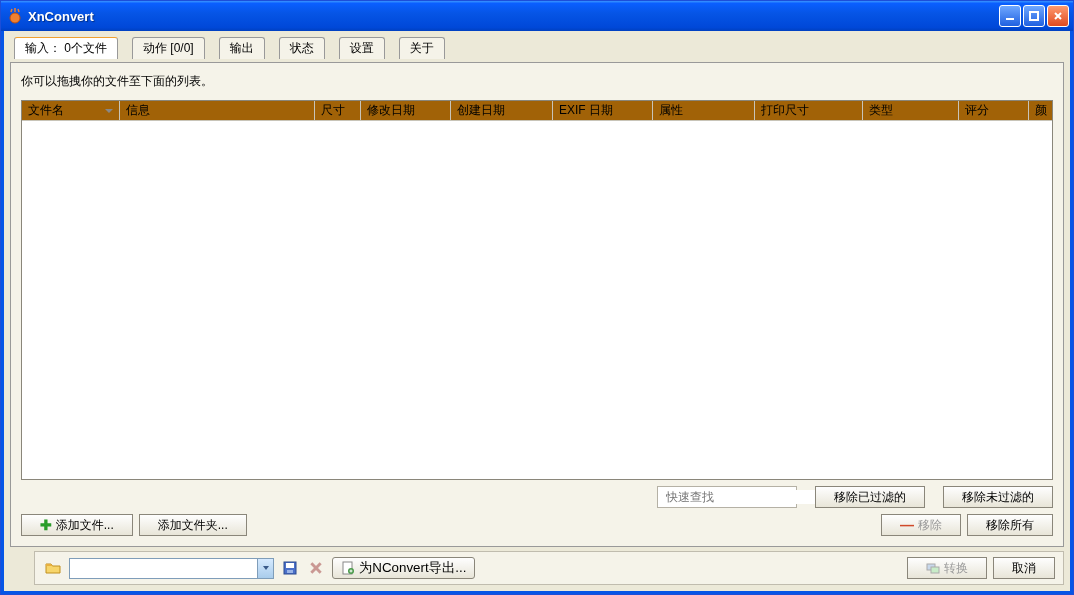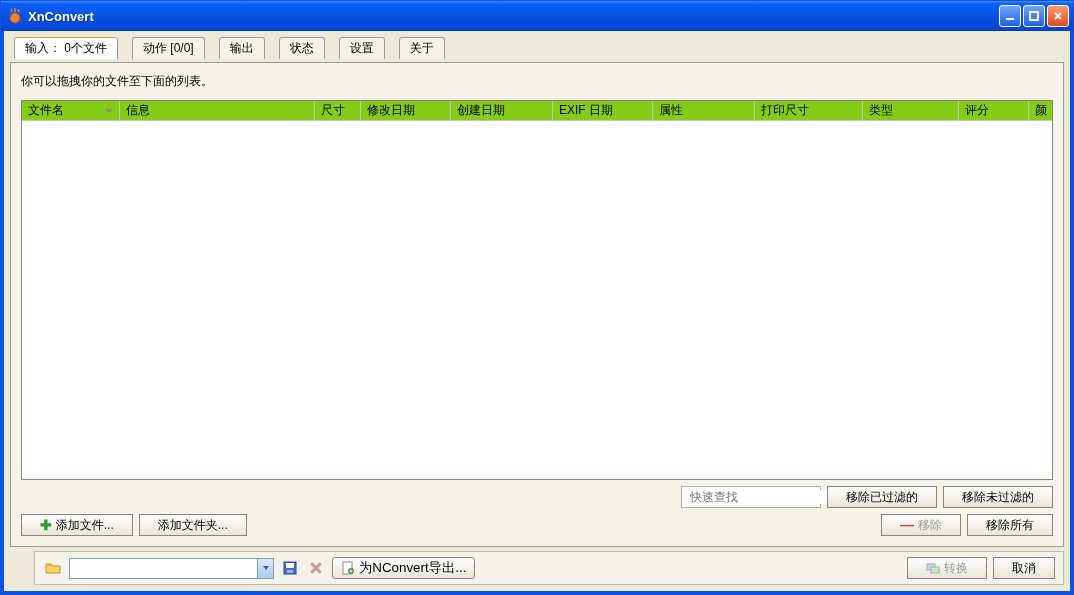--- a/index.html
+++ b/index.html
@@ -89,21 +89,21 @@
 .listview {
   flex: 1;
   border: 1px solid #8a867a;
   background: #fff;
   display: flex;
   flex-direction: column;
   overflow: hidden;
 }
 .lv-header {
   display: flex;
-  background: #84cc16;
+  background: #a16207;
   border-bottom: 1px solid #c8c4b8;
   height: 20px;
 }
 .lv-col {
   border-right: 1px solid #c8c4b8;
   padding: 2px 6px;
   font-size: 12px;
   white-space: nowrap;
   overflow: hidden;
   display: flex;
@@ -114,21 +114,21 @@
 .sortglyph {
   width: 0; height: 0;
   border-left: 4px solid transparent;
   border-right: 4px solid transparent;
   border-top: 4px solid #888;
   margin-left: auto;
 }
 .row1 {
   display: flex;
   align-items: center;
-  gap: 6px;
+  gap: 18px;
   justify-content: flex-end;
 }
 .searchbox {
   border: 1px solid #b5b1a5;
   background: #fff;
   height: 22px;
   width: 140px;
   display: flex;
   align-items: center;
   padding: 0 4px;

